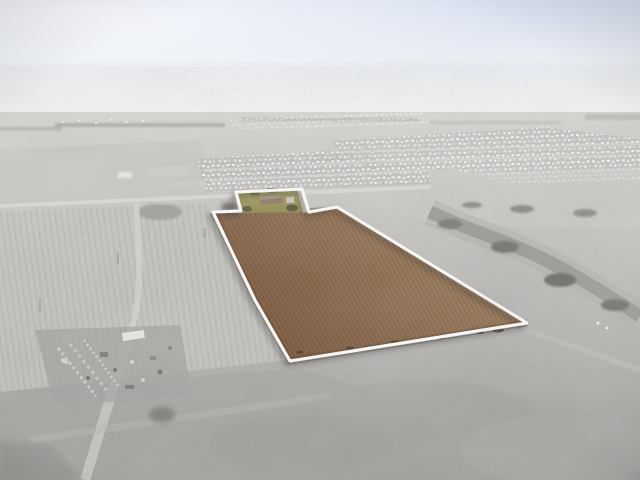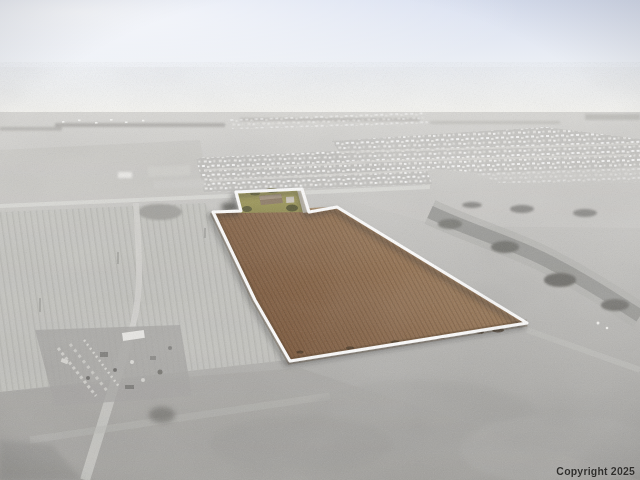--- a/index.html
+++ b/index.html
@@ -234,15 +234,14 @@
 
     <path d="M213,212 L241,211 L236,192 L302,189 L309,212 L337,207 L527,323 L290,361 L255,300 Z" fill="none" stroke="#ffffff" stroke-width="3" stroke-linejoin="round" filter="url(#outlineShadow)"></path>
   </g>
 
   <rect x="0" y="105" width="640" height="375" filter="url(#mottleF)" opacity="0.12"></rect>
   <rect x="0" y="100" width="640" height="380" filter="url(#grainF)" opacity="0.14"></rect>
   <rect x="0" y="0" width="640" height="480" fill="url(#vignette)"></rect>
 </svg>
 
 <div class="watermark">
-  <span>Copyright 2025</span>
 </div>
 </div>
 
 </body></html>

